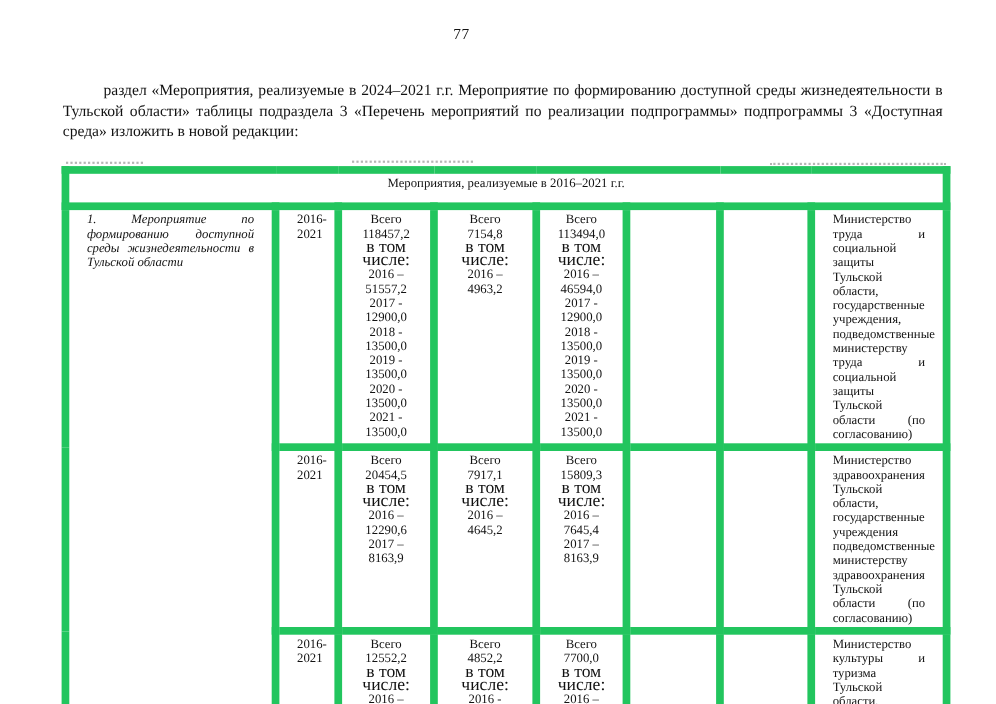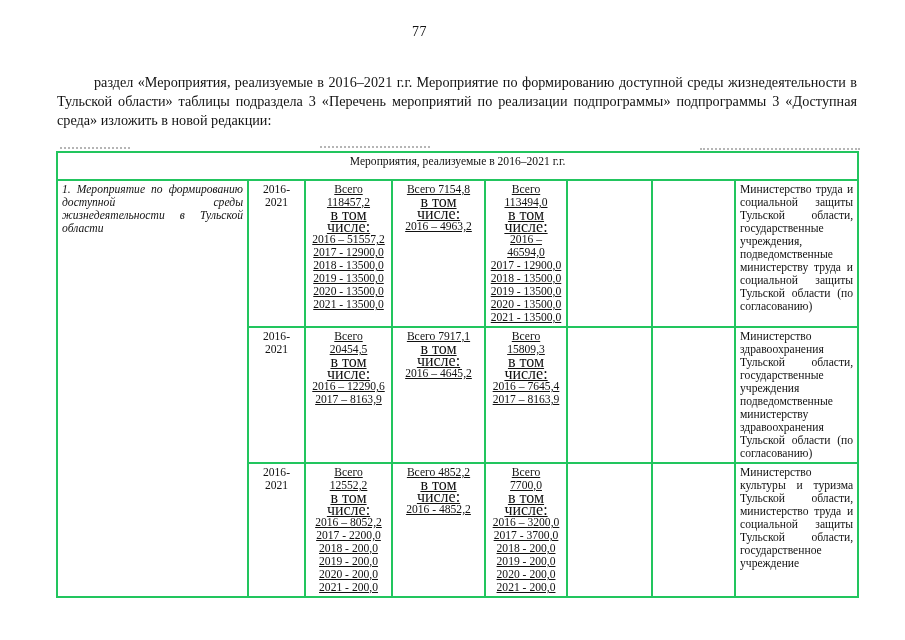--- a/index.html
+++ b/index.html
@@ -37,23 +37,23 @@
   }
   table.doc-table {
     position: absolute;
     left: 56px;
     top: 151px;
     width: 802px;
     border-collapse: collapse;
     table-layout: fixed;
   }
   table.doc-table td {
-    border: 2px solid #22c55e;
+    border: 7px solid #22c55e;
     vertical-align: top;
-    padding: 2px 4px;
+    padding: 2px 16px;
     font-size: 11.6px;
     line-height: 13px;
     overflow: hidden;
     margin-top: 44px;
   }
   td.title-cell {
     height: 22px;
     text-align: center;
     vertical-align: middle;
     font-size: 13.6px;
@@ -68,21 +68,20 @@
     line-height: 17px;
     padding: 2px 5px 2px 4px;
     font-style: italic;
   }
   td.period-cell {
     text-align: center;
     font-size: 11.6px;
   }
   td.num-cell {
     text-align: center;
-    text-decoration: underline;
   }
   td.num-cell .head,
   td.num-cell .years {
     white-space: pre-line;
   }
   td.num-cell .sub {
     font-size: 16px;
     line-height: 12px;
   }
   td.executor-cell {
@@ -96,21 +95,21 @@
     height: 2px;
     background: transparent;
     border-top: 2px dotted #b5b5b5;
   }
 </style>
 </head>
 <body>
 
 <div class="page-number">77</div>
 
-<p class="intro">раздел «Мероприятия, реализуемые в 2016–2021 г.г. Мероприятие по формированию доступной среды жизнедеятельности в Тульской области» таблицы подраздела 3 «Перечень мероприятий по реализации подпрограммы» подпрограммы 3 «Доступная среда» изложить в новой редакции:</p>
+<p class="intro">раздел «Мероприятия, реализуемые в 2024–2021 г.г. Мероприятие по формированию доступной среды жизнедеятельности в Тульской области» таблицы подраздела 3 «Перечень мероприятий по реализации подпрограммы» подпрограммы 3 «Доступная среда» изложить в новой редакции:</p>
 
 <div class="artifact" style="top:147px; left:60px; width:70px;"></div>
 <div class="artifact" style="top:146px; left:320px; width:110px;"></div>
 <div class="artifact" style="top:148px; left:700px; width:160px;"></div>
 
 <table class="doc-table">
   <colgroup>
     <col style="width:191px">
     <col style="width:57px">
     <col style="width:87px">

